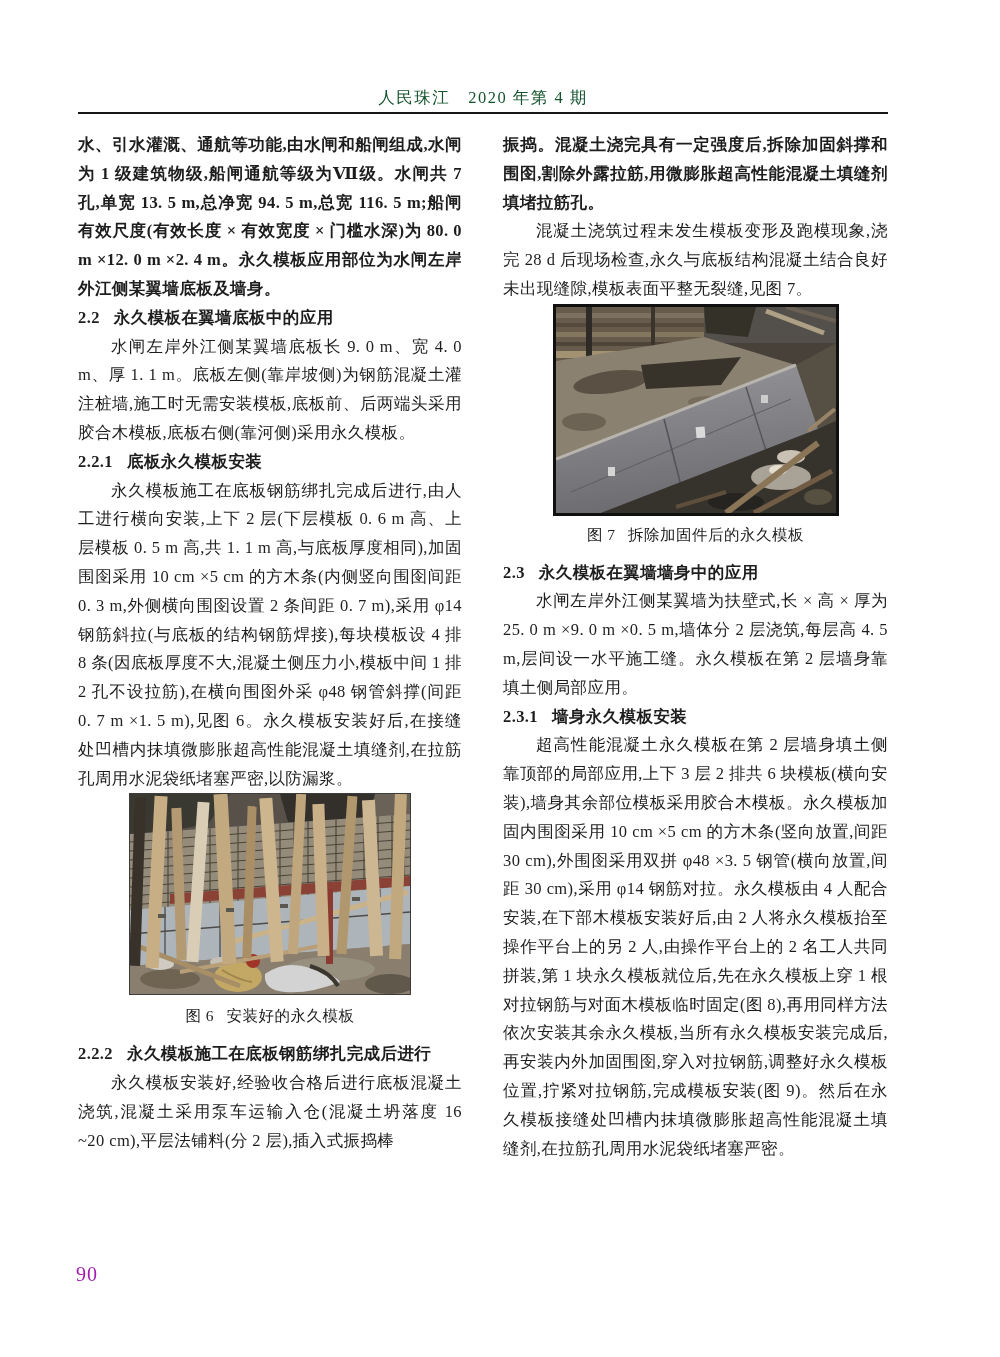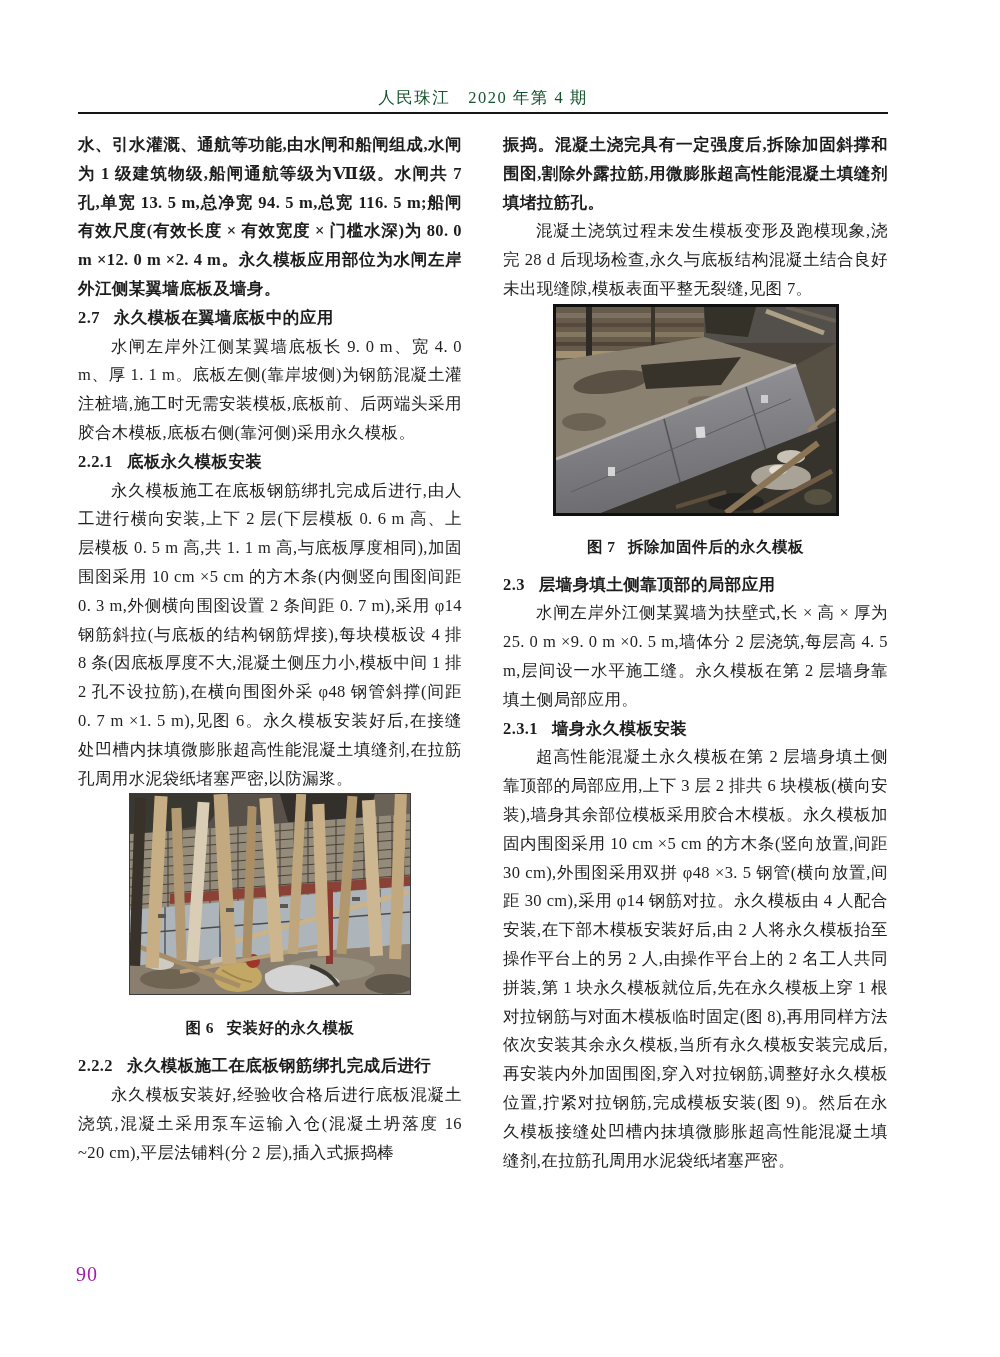--- a/index.html
+++ b/index.html
@@ -30,41 +30,41 @@
   }
   h3.after-fig { margin-top:12px; }
   .sec .num { margin-right:0.85em; }
   figure.fig { margin:0; text-align:center; text-indent:0; }
   .fig6wrap { margin-top:30px; }
   .fig7wrap { margin-top:26px; }
   .photo { display:inline-block; line-height:0; }
   .photo6 { border:1px solid #3c3c3c; }
   .photo7 { border:3px solid #101010; }
   figcaption {
-    font-weight:bold; font-size:15.5px; line-height:24px; margin-top:12px;
+    font-weight:normal; font-size:15.5px; line-height:24px; margin-top:0;
     letter-spacing:0.5px; text-align:center;
   }
   figcaption .fig-label { margin-right:0.8em; }
   .page-number {
     position:absolute; left:76px; top:1263px; font-size:20px; color:#a21caf;
     letter-spacing:1px;
   }
 </style>
 </head>
 <body>
 
 <div class="page">
 
   <div class="journal-header">人民珠江　2020 年第 4 期</div>
   <div class="header-rule"></div>
 
   <div class="col col-left">
     <p class="body-para cont">水、引水灌溉、通航等功能,由水闸和船闸组成,水闸为 1 级建筑物级,船闸通航等级为Ⅶ级。水闸共 7 孔,单宽 13. 5 m,总净宽 94. 5 m,总宽 116. 5 m;船闸有效尺度(有效长度 × 有效宽度 × 门槛水深)为 80. 0 m ×12. 0 m ×2. 4 m。永久模板应用部位为水闸左岸外江侧某翼墙底板及墙身。</p>
 
-    <h3 class="sec"><span class="num">2.7</span><span>永久模板在翼墙底板中的应用</span></h3>
+    <h3 class="sec"><span class="num">2.2</span><span>永久模板在翼墙底板中的应用</span></h3>
     <p class="body-para">水闸左岸外江侧某翼墙底板长 9. 0 m、宽 4. 0 m、厚 1. 1 m。底板左侧(靠岸坡侧)为钢筋混凝土灌注桩墙,施工时无需安装模板,底板前、后两端头采用胶合木模板,底板右侧(靠河侧)采用永久模板。</p>
 
     <h3 class="sec"><span class="num">2.2.1</span><span>底板永久模板安装</span></h3>
     <p class="body-para">永久模板施工在底板钢筋绑扎完成后进行,由人工进行横向安装,上下 2 层(下层模板 0. 6 m 高、上层模板 0. 5 m 高,共 1. 1 m 高,与底板厚度相同),加固围囹采用 10 cm ×5 cm 的方木条(内侧竖向围囹间距 0. 3 m,外侧横向围囹设置 2 条间距 0. 7 m),采用 φ14 钢筋斜拉(与底板的结构钢筋焊接),每块模板设 4 排 8 条(因底板厚度不大,混凝土侧压力小,模板中间 1 排 2 孔不设拉筋),在横向围囹外采 φ48 钢管斜撑(间距 0. 7 m ×1. 5 m),见图 6。永久模板安装好后,在接缝处凹槽内抹填微膨胀超高性能混凝土填缝剂,在拉筋孔周用水泥袋纸堵塞严密,以防漏浆。</p>
 
     <figure class="fig fig6wrap">
       <div class="photo photo6" aria-label="photo-installed-permanent-formwork">
         <svg width="280" height="200" viewBox="0 0 280 200" xmlns="http://www.w3.org/2000/svg">
           <defs>
             <clipPath id="meshclip">
@@ -211,21 +211,21 @@
           <ellipse cx="262" cy="190" rx="14" ry="8" fill="#55503f"></ellipse>
           <line x1="170" y1="206" x2="262" y2="136" stroke="#8b7557" stroke-width="6"></line>
           <line x1="198" y1="206" x2="276" y2="164" stroke="#705c44" stroke-width="5"></line>
           <line x1="252" y1="124" x2="279" y2="102" stroke="#9a8468" stroke-width="4"></line>
           <line x1="120" y1="200" x2="170" y2="185" stroke="#5e4f3c" stroke-width="4"></line>
         </svg>
       </div>
       <figcaption><span class="fig-label">图 7</span><span>拆除加固件后的永久模板</span></figcaption>
     </figure>
 
-    <h3 class="sec after-fig"><span class="num">2.3</span><span>层墙身填土侧靠顶部的局部应用</span></h3>
+    <h3 class="sec after-fig"><span class="num">2.3</span><span>永久模板在翼墙墙身中的应用</span></h3>
     <p class="body-para">水闸左岸外江侧某翼墙为扶壁式,长 × 高 × 厚为 25. 0 m ×9. 0 m ×0. 5 m,墙体分 2 层浇筑,每层高 4. 5 m,层间设一水平施工缝。永久模板在第 2 层墙身靠填土侧局部应用。</p>
 
     <h3 class="sec"><span class="num">2.3.1</span><span>墙身永久模板安装</span></h3>
     <p class="body-para">超高性能混凝土永久模板在第 2 层墙身填土侧靠顶部的局部应用,上下 3 层 2 排共 6 块模板(横向安装),墙身其余部位模板采用胶合木模板。永久模板加固内围囹采用 10 cm ×5 cm 的方木条(竖向放置,间距 30 cm),外围囹采用双拼 φ48 ×3. 5 钢管(横向放置,间距 30 cm),采用 φ14 钢筋对拉。永久模板由 4 人配合安装,在下部木模板安装好后,由 2 人将永久模板抬至操作平台上的另 2 人,由操作平台上的 2 名工人共同拼装,第 1 块永久模板就位后,先在永久模板上穿 1 根对拉钢筋与对面木模板临时固定(图 8),再用同样方法依次安装其余永久模板,当所有永久模板安装完成后,再安装内外加固围囹,穿入对拉钢筋,调整好永久模板位置,拧紧对拉钢筋,完成模板安装(图 9)。然后在永久模板接缝处凹槽内抹填微膨胀超高性能混凝土填缝剂,在拉筋孔周用水泥袋纸堵塞严密。</p>
   </div>
 
   <div class="page-number">90</div>
 </div>
 
 </body></html>

